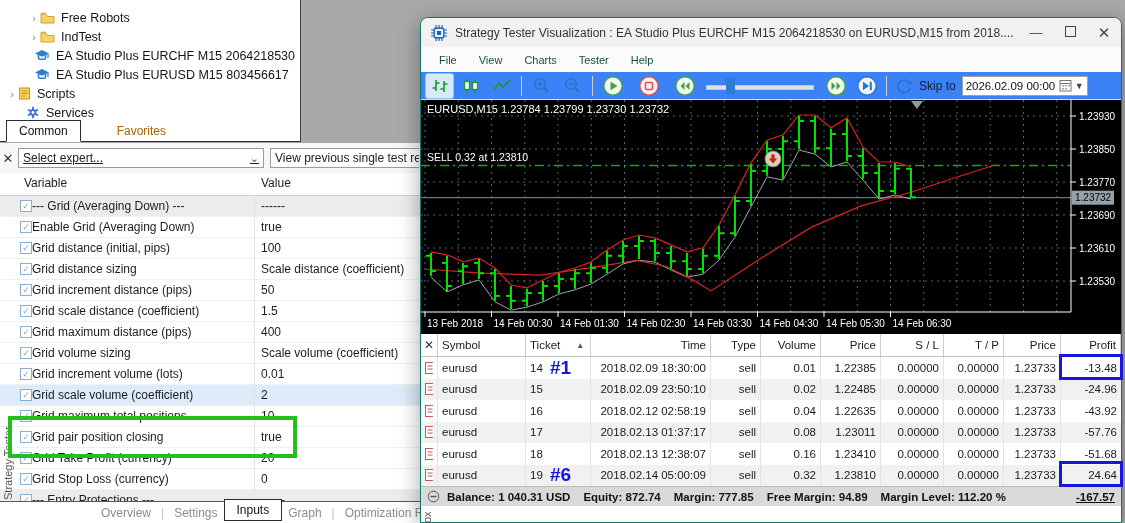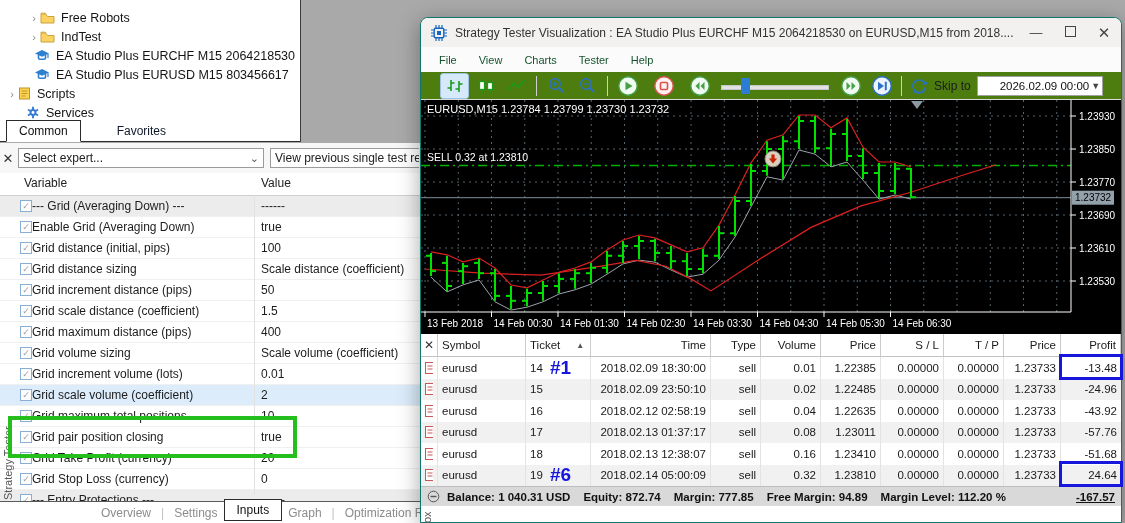--- a/index.html
+++ b/index.html
@@ -11,29 +11,29 @@
   }
   
   .navpanel{position:absolute;left:0;top:0;width:300px;height:142px;background:#fff;border-right:1px solid #3c3c3c;}
   .tree{padding-top:8px;}
   .titem{height:19px;display:flex;align-items:center;font-size:12.5px;color:#141414;white-space:nowrap;cursor:default;}
   .titem .exp{width:12px;color:#8a8a8a;font-size:11px;flex:0 0 12px;text-align:center;}
   .titem .spacer{flex:0 0 20px;}
   .titem .ticon{margin-right:6px;display:inline-flex;}
   .ind0{padding-left:6px;} .ind1{padding-left:28px;} .ind2{padding-left:34px;}
   .navtabs{position:absolute;left:0;bottom:0;width:100%;height:22px;display:flex;align-items:flex-end;border-bottom:1px solid #2b2b2b;box-sizing:border-box;gap:24px;}
-  .ntab{font-size:12px;padding:3px 12px 3px 12px;color:#0f172a;}
+  .ntab{font-size:12px;padding:3px 12px 3px 12px;color:#a16207;}
   .ntab.active{background:#fff;border:1px solid #2b2b2b;border-bottom:1px solid #fff;margin-bottom:-1px;color:#111;margin-left:6px;}
   
   .params{position:absolute;left:0;top:143px;width:420px;height:380px;background:#fff;overflow:hidden;}
   .ptoolbar{height:30px;display:flex;align-items:center;background:#f7f7f7;}
   .pclose{width:16px;text-align:center;font-size:13px;color:#333;cursor:default;}
   .combo{height:20px;border:1px solid #9b9b9b;background:#fff;display:flex;align-items:center;font-size:12px;color:#222;padding:0 4px;box-sizing:border-box;white-space:nowrap;overflow:hidden;}
   .combo .chev{margin-left:auto;color:#555;font-size:11px;}
-  .combo1{width:246px;margin-left:2px;}
+  .combo1{width:246px;margin-left:2px;text-decoration:underline;}
   .combo2{width:149px;margin-left:6px;border-right:none;}
   .phead{height:22px;position:relative;border-bottom:1px solid #cfcfcf;font-size:12px;color:#222;background:#fff;}
   .phead .ph1{position:absolute;left:24px;top:3px;}
   .phead .ph2{position:absolute;left:261px;top:3px;text-align:center;}
   .vdiv{position:absolute;left:254px;top:52px;width:1px;height:300px;background:#e2e2e2;}
   .prow{height:20px;display:flex;align-items:center;position:relative;border-bottom:1px solid #f0f0f0;font-size:12px;color:#1c1c1c;background:#fff;}
   .prow.section{background:#ececec;}
   .prow.selrow{background:#dcecfa;}
   .cb{width:12px;height:12px;border:1px solid #88aed6;background:#fdfdfd;margin-left:20px;display:inline-flex;align-items:center;justify-content:center;flex:0 0 12px;box-sizing:border-box;}
   .cb span{font-size:9px;line-height:9px;color:#9f9f9f;}
@@ -46,30 +46,30 @@
   .vlabel{position:absolute;left:2px;top:500px;transform:rotate(-90deg);transform-origin:0 0;font-size:11px;color:#555;white-space:nowrap;z-index:5;}
   .vlabel2{position:absolute;left:421px;top:523px;transform:rotate(-90deg);transform-origin:0 0;font-size:11px;color:#555;white-space:nowrap;z-index:40;}
   
   .vwin{position:absolute;left:420px;top:17px;width:702px;height:506px;background:#fff;border:1px solid #0f766e;border-radius:8px 8px 0 0;box-sizing:border-box;box-shadow:0 5px 22px rgba(0,0,0,.35);overflow:hidden;z-index:10;}
   .titlebar{height:29px;background:#f2f1f0;display:flex;align-items:center;padding-left:10px;}
   .wtitle{font-size:12px;color:#333;margin-left:8px;white-space:nowrap;overflow:hidden;flex:1;}
   .wbtn{width:34px;text-align:center;font-size:13px;color:#444;flex:0 0 34px;}
   .maxg{display:inline-block;width:9px;height:9px;border:1px solid #444;}
   .menubar{height:25px;display:flex;align-items:center;background:#fbfbfb;padding-left:8px;}
   .mitem{font-size:11px;color:#14532d;padding:3px 10px;margin-right:2px;}
-  .toolbar{height:28px;display:flex;align-items:center;background:#4d7c0f;border-bottom:1px solid #dcdcdc;padding-left:18px;box-sizing:border-box;}
+  .toolbar{height:28px;display:flex;align-items:center;background:#3b82f6;border-bottom:1px solid #dcdcdc;padding-left:3px;box-sizing:border-box;}
   .tbtn{width:27px;height:24px;display:flex;align-items:center;justify-content:center;margin:0 1px;border:1px solid transparent;border-radius:3px;}
   .tbtn.sel{background:#d6e9f8;border-color:#9cc3e5;}
   .tsep{width:1px;height:20px;background:#cfcfcf;margin:0 4px;}
   .slider{position:relative;width:108px;height:24px;margin:0 6px;}
   .slider .track{position:absolute;left:0;right:0;top:11px;height:3px;background:#e2e2e2;border:1px solid #c6c6c6;}
   .slider .handle{position:absolute;top:4px;width:9px;height:16px;background:#2b7cd3;}
   .skiplabel{font-size:12px;color:#1c1c1c;margin:0 6px 0 2px;}
   .datefield{width:126px;height:20px;border:1px solid #a0a0a0;background:#fff;display:flex;align-items:center;font-size:11.5px;color:#111;padding:0 3px;box-sizing:border-box;}
-  .datefield .dtext{flex:1;white-space:nowrap;margin-left:19px;}
+  .datefield .dtext{flex:1;white-space:nowrap;}
   .caret{font-size:9px;color:#444;margin-left:2px;}
   .chart{position:relative;width:700px;height:234px;background:#000;}
   
   .ttable{font-size:11.5px;color:#1a1a1a;}
   .trow{display:grid;grid-template-columns:17px 88px 65px 120px 50px 60px 60px 63px 60px 57px 60px;height:21.5px;align-items:center;}
   .trow.head{height:22px;border-bottom:1px solid #c3c3c3;background:#fff;}
   .trow.alt{background:#f1f1f1;}
   .tcell{height:100%;display:flex;align-items:center;border-right:1px solid #e3e3e3;box-sizing:border-box;padding:0 4px;overflow:hidden;white-space:nowrap;}
   .trow.head .tcell{border-right:1px solid #cccccc;}
   .tcell.r{justify-content:flex-end;}

